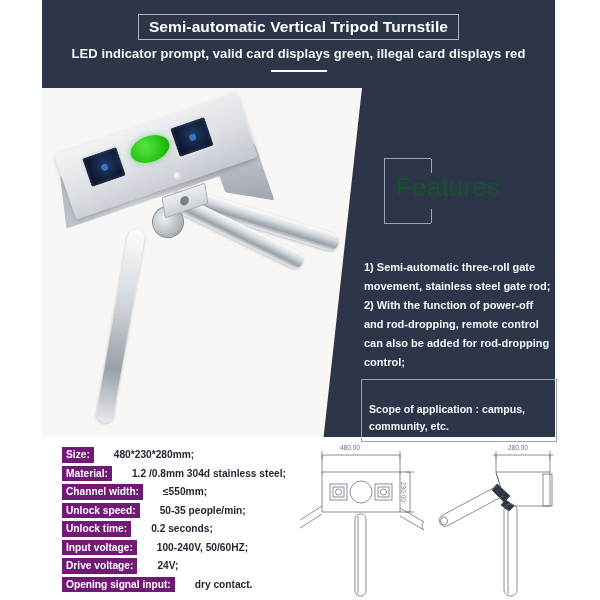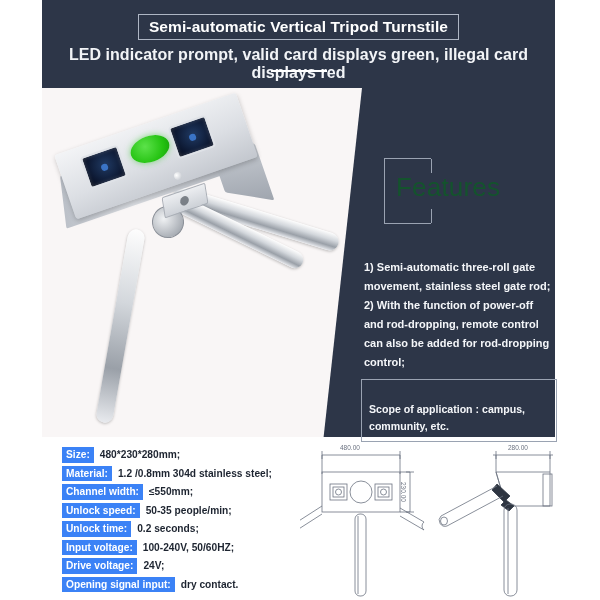--- a/index.html
+++ b/index.html
@@ -20,21 +20,21 @@
   }
   .hero-title{
     display:inline-block;
     border:1px solid #aeb6c4;
     padding:2px 10px 3px 10px;
     color:#ffffff;font-size:15.5px;font-weight:600;letter-spacing:.1px;
     line-height:1.25;
   }
   .hero-sub{
     position:absolute;left:0;right:0;top:46px;text-align:center;
-    color:#f2f4f7;font-size:16px;font-weight:600;letter-spacing:.05px;
+    color:#f2f4f7;font-size:13px;font-weight:600;letter-spacing:.05px;
   }
   .hero-rule{
     position:absolute;left:50%;top:70px;width:56px;height:2px;
     margin-left:-28px;background:#ffffff;
   }
 
   
   .photo-panel{
     position:absolute;left:42px;top:88px;width:320px;height:349px;
     background:#f9f6f6;
@@ -141,27 +141,27 @@
     padding:21px 7px 6px 7px;
     color:#f4f6f9;font-size:10.6px;font-weight:600;line-height:1.62;
   }
 
   
   .specs{position:absolute;left:62px;top:447px;width:250px;}
   .spec-row{
     display:flex;align-items:baseline;margin-bottom:2.5px;height:16px;
   }
   .spec-key{
-    background:#3b82f6;color:#ffffff;
+    background:#701a75;color:#ffffff;
     font-size:10.2px;font-weight:700;
     padding:2px 4px 2px 4px;line-height:1.15;white-space:nowrap;
   }
   .spec-val{
     color:#1d2430;font-size:10.2px;font-weight:600;
-    margin-left:6px;white-space:nowrap;
+    margin-left:20px;white-space:nowrap;
   }
 
   
   .drawings{position:absolute;left:300px;top:444px;width:300px;height:156px;}
   .drawings svg{display:block;}
 </style>
 </head>
 <body>
 
 <div class="hero">

